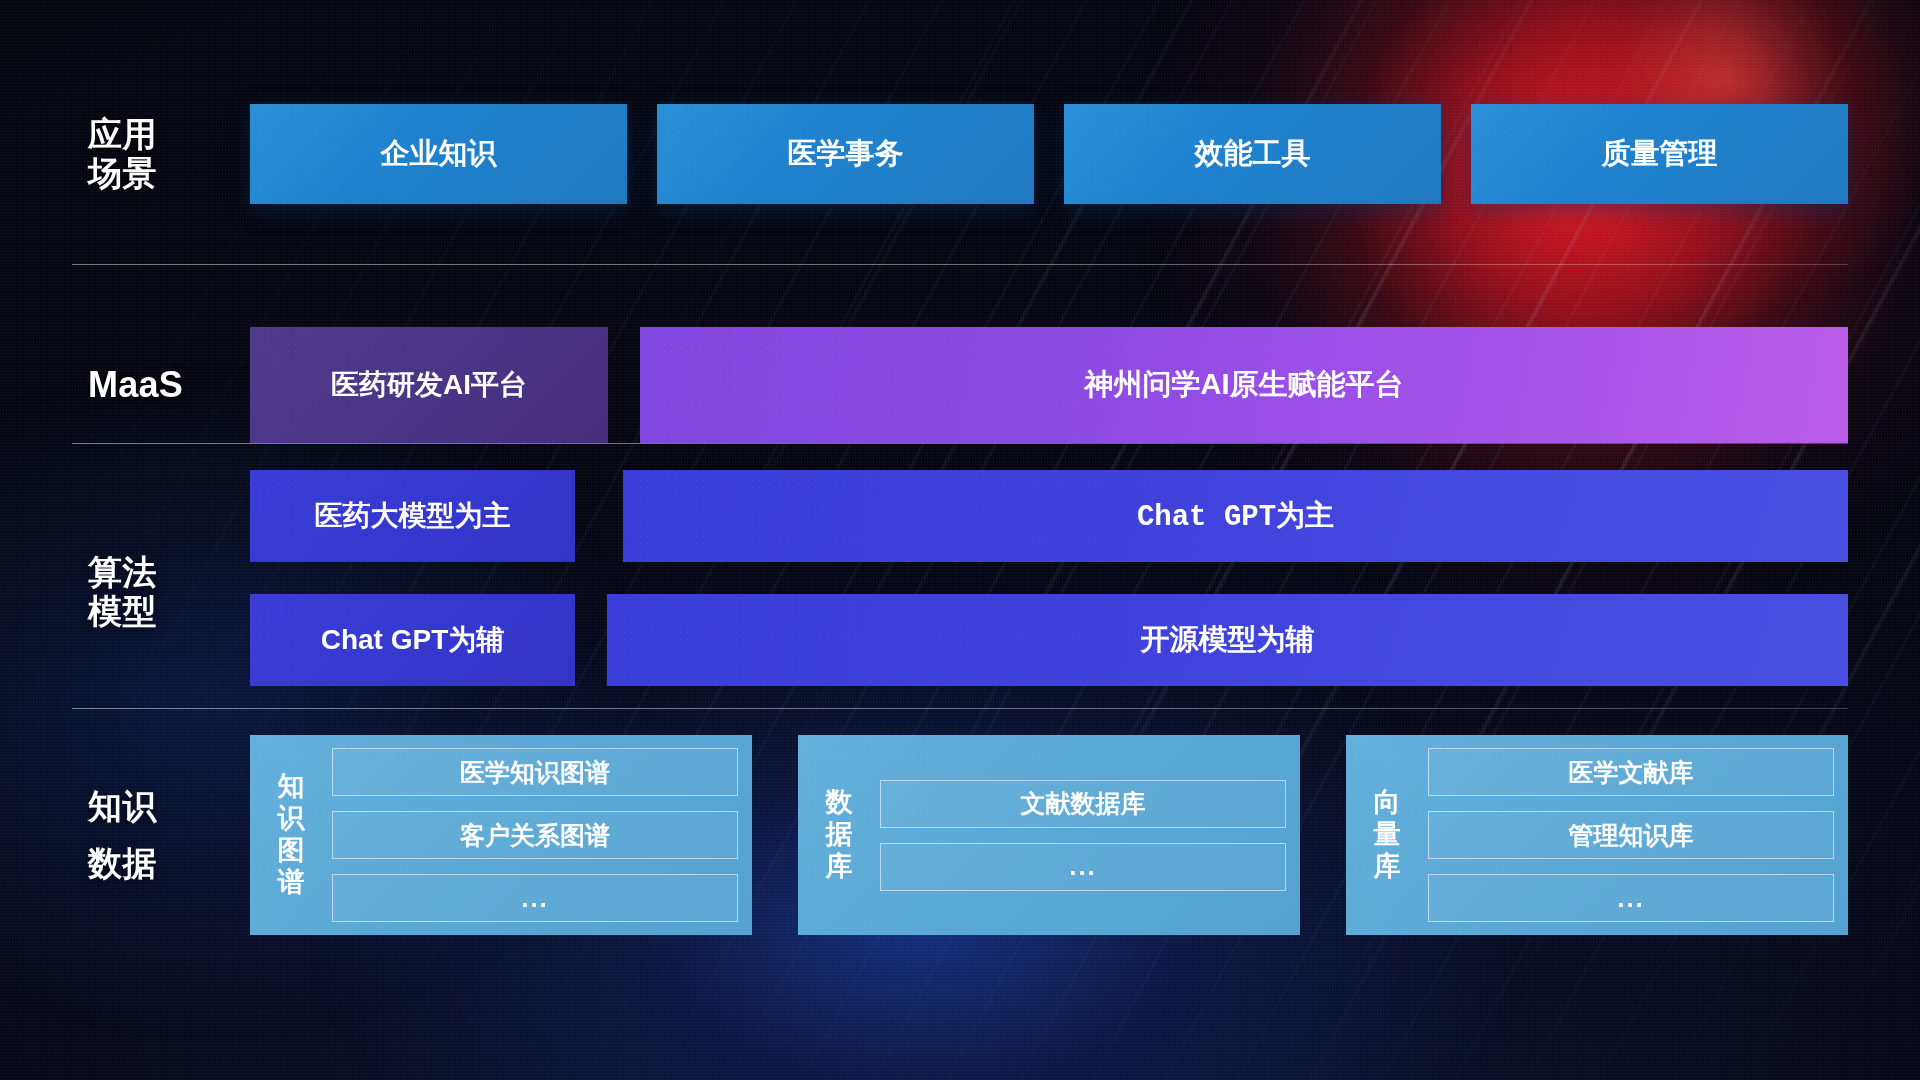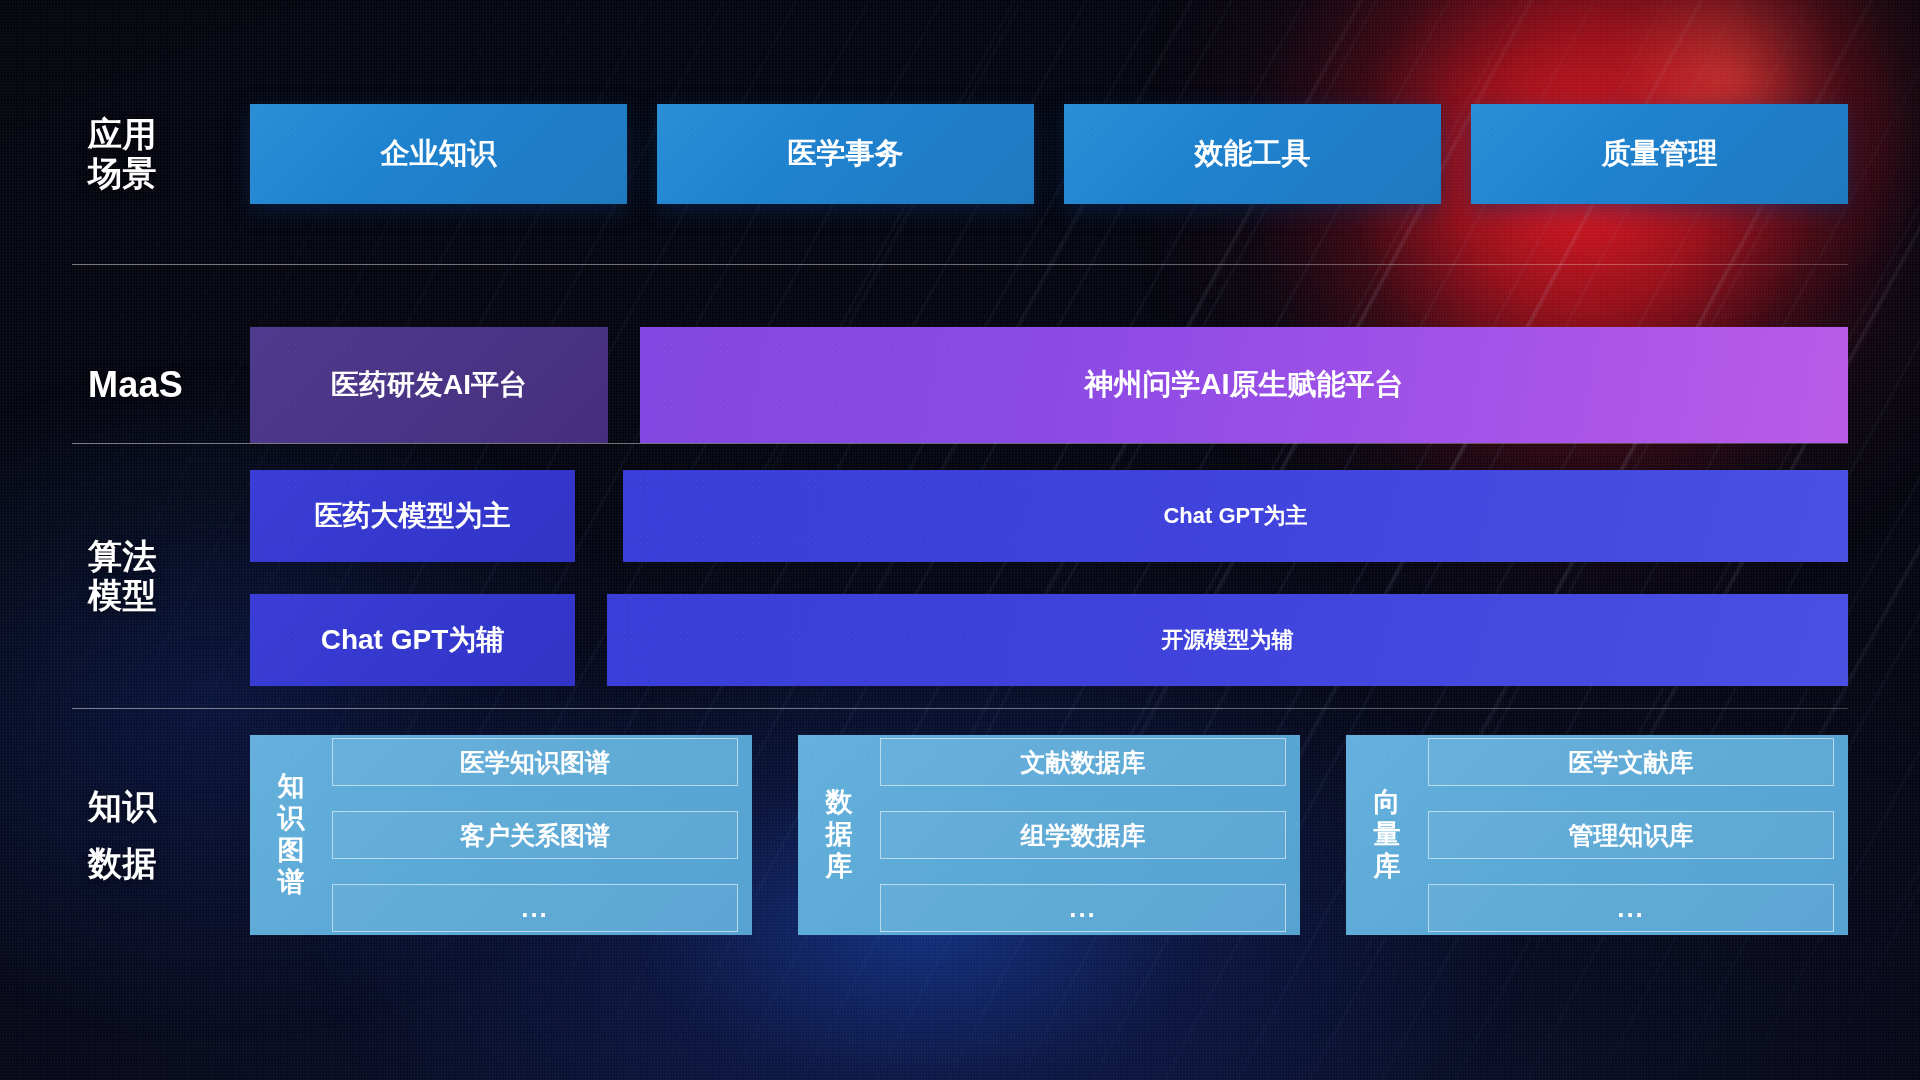--- a/index.html
+++ b/index.html
@@ -146,21 +146,22 @@
 
   
   .alg-a{
     width:325px; height:92px;
     background:linear-gradient(135deg,#3a3ed6 0%, #3538cd 55%, #3134c6 100%);
     font-size:28px;
   }
   .alg-b{
     flex:1; height:92px;
     background:linear-gradient(105deg,#3a3ed8 0%, #3f43dc 46%, #4a50e2 100%);
-    font-size:22px;
+    font-size:29px;
+    font-family:Liberation Mono, monospace;
   }
 
   
   .kgroup{
     height:200px;
     background:linear-gradient(135deg,#65b0dc 0%, #5aa8d6 50%, #56a3d2 100%);
     display:flex; align-items:center;
     padding:10px 14px 10px 10px;
     position:relative; overflow:hidden;
   }
@@ -174,21 +175,21 @@
   .kgroup-title{
     position:relative; z-index:2;
     width:62px; flex:0 0 62px;
     color:#fff; font-weight:700; font-size:27px;
     line-height:1.18;
     text-align:center;
     display:flex; flex-direction:column; align-items:center; justify-content:center;
   }
   .kitems{
     position:relative; z-index:2;
-    flex:1; display:flex; flex-direction:column; gap:25px;
+    flex:1; display:flex; flex-direction:column; gap:15px;
     padding-left:10px;
   }
   .kitem{
     height:48px;
     border:1px solid rgba(255,255,255,.55);
     display:flex; align-items:center; justify-content:center;
     color:#fff; font-weight:700; font-size:25px;
     background:rgba(255,255,255,.045);
   }
   .kitem.ellipsis{ font-size:26px; letter-spacing:2px; }
@@ -249,21 +250,21 @@
       <div class="cell maas-b">
         <div class="dots"></div>
         <span class="lbl">神州问学AI原生赋能平台</span>
       </div>
     </div>
   </div>
 
   <div class="divider" style="top:443px;"></div>
 
   <div class="row" style="top:470px; height:212px;">
-    <div class="row-label" style="top:0; height:212px;">
+    <div class="row-label" style="top:16px; height:212px;">
       <span>算法</span>
       <span>模型</span>
     </div>
     <div class="track" style="top:0; gap:48px;">
       <div class="cell alg-a">
         <div class="dots"></div>
         <span class="lbl">医药大模型为主</span>
       </div>
       <div class="cell alg-b">
         <div class="dots"></div>
@@ -308,21 +309,20 @@
 
       <div class="kgroup" style="flex:1;">
         <div class="dots"></div>
         <div class="kgroup-title">
           <span>数</span>
           <span>据</span>
           <span>库</span>
         </div>
         <div class="kitems">
           <div class="kitem">文献数据库</div>
-          <div class="kitem">组学数据库</div>
           <div class="kitem ellipsis">...</div>
         </div>
       </div>
 
       <div class="kgroup" style="flex:1;">
         <div class="dots"></div>
         <div class="kgroup-title">
           <span>向</span>
           <span>量</span>
           <span>库</span>

